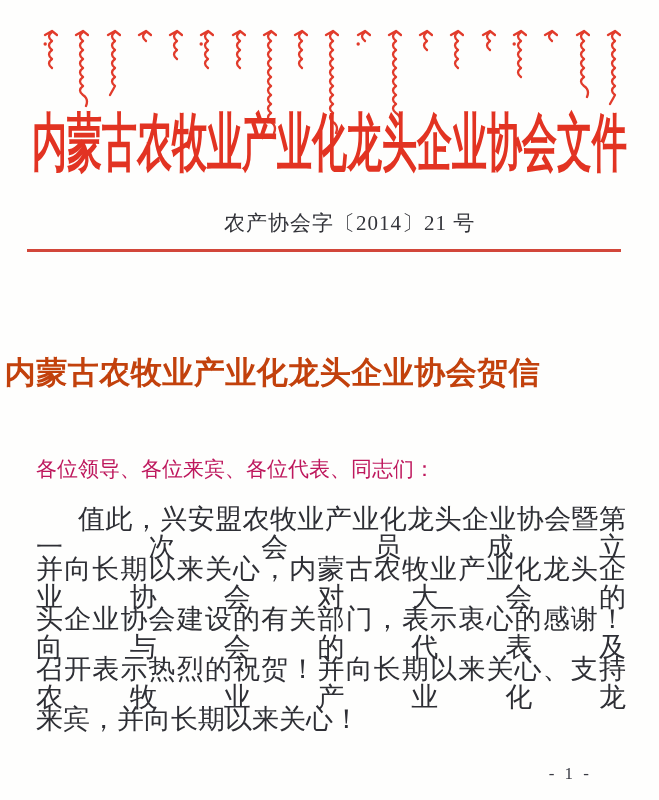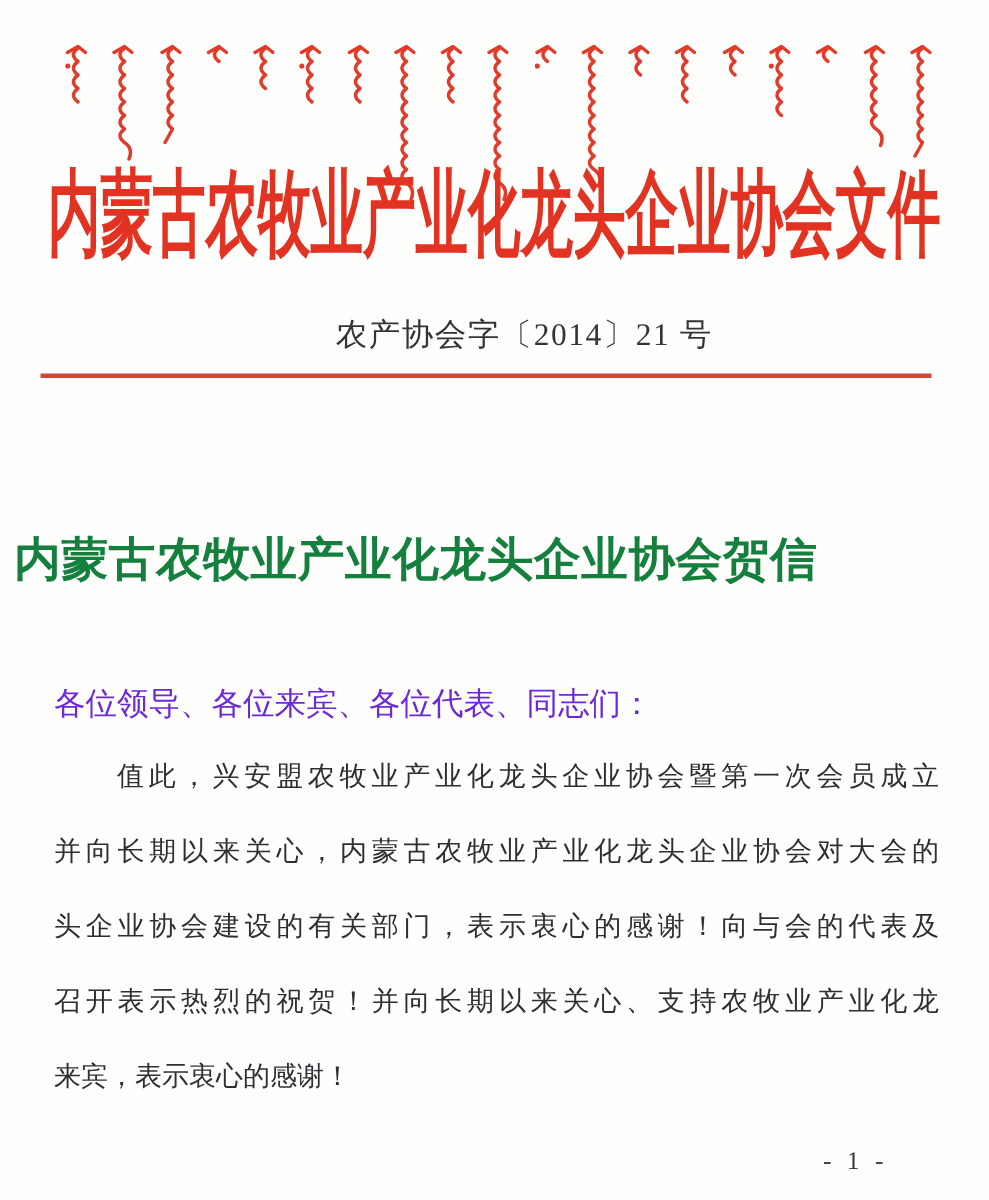--- a/index.html
+++ b/index.html
@@ -39,39 +39,38 @@
 
   
   .red-rule{
     position:absolute;top:249px;left:27px;width:594px;height:3px;
     background:#d2473a;
   }
 
   
   .letter-heading{
     position:absolute;top:352px;left:0;width:545px;
-    text-align:right;white-space:nowrap;
+    text-align:center;white-space:nowrap;
     font-size:31px;font-weight:bold;letter-spacing:0.5px;
-    color:#15803d;
+    color:#c2410c;
   }
 
   
   .salutation{
     position:absolute;top:455px;left:36px;width:590px;
     font-size:21px;line-height:28px;
-    color:#6d28d9;
+    color:#be185d;
   }
   .body-paragraph{
     position:absolute;top:505px;left:36px;width:590px;
     color:#2e2f35;
   }
   .body-line{
-    height:50px;line-height:28px;font-size:18px;
+    height:50px;line-height:28px;font-size:27px;
     white-space:nowrap;
-    font-family:Liberation Mono, monospace;
   }
   .body-line.justify{
     white-space:normal;
     text-align:justify;
     text-align-last:justify;
   }
   .body-line.indent{text-indent:42px;}
 
   
   .page-number{
@@ -214,18 +213,18 @@
 
   <div class="letter-heading">内蒙古农牧业产业化龙头企业协会贺信</div>
 
   <div class="salutation">各位领导、各位来宾、各位代表、同志们：</div>
 
   <div class="body-paragraph">
       <div class="body-line justify indent">值此，兴安盟农牧业产业化龙头企业协会暨第一次会员成立</div>
       <div class="body-line justify">并向长期以来关心，内蒙古农牧业产业化龙头企业协会对大会的</div>
       <div class="body-line justify">头企业协会建设的有关部门，表示衷心的感谢！向与会的代表及</div>
       <div class="body-line justify">召开表示热烈的祝贺！并向长期以来关心、支持农牧业产业化龙</div>
-      <div class="body-line">来宾，表示衷心的感谢！</div>
+      <div class="body-line">来宾，并向长期以来关心！</div>
     </div>
 
   <div class="page-number">- 1 -</div>
 
 </div>
 
 </body></html>

